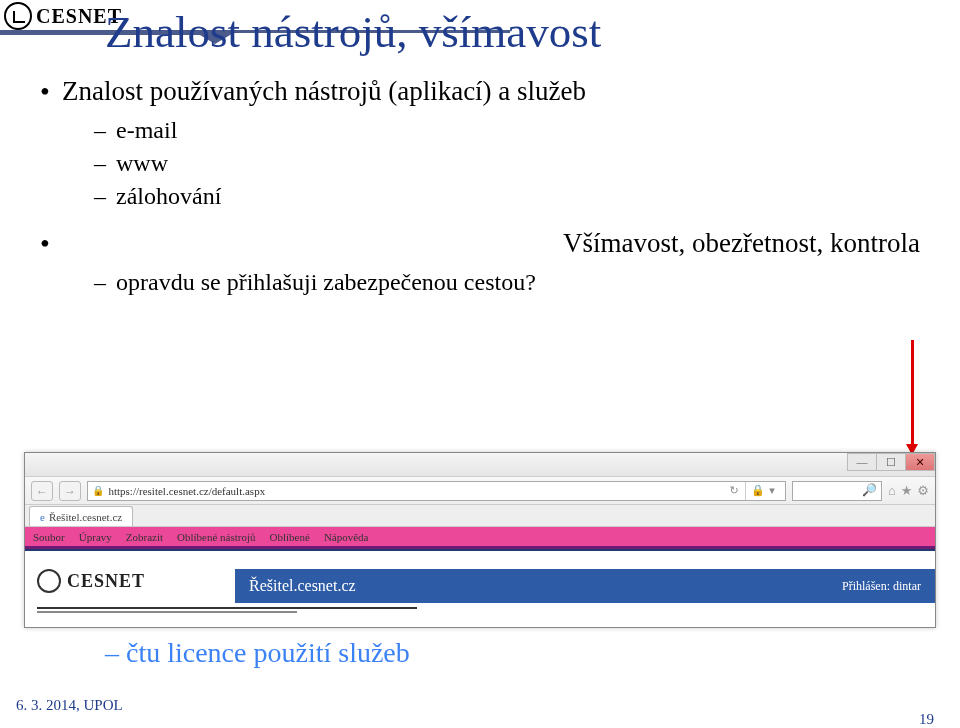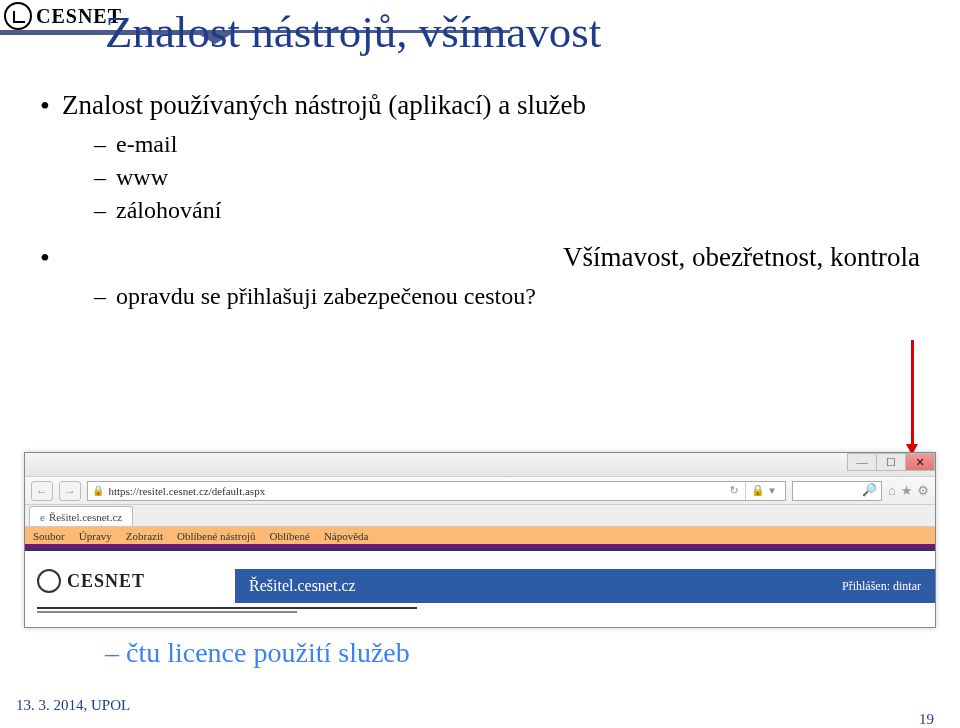--- a/index.html
+++ b/index.html
@@ -94,21 +94,20 @@
       top: 76px;
       left: 40px;
       right: 40px;
       font-size: 27px;
       color: #000;
     }
     .bullet-l1 {
       margin-bottom: 10px;
       padding-left: 22px;
       position: relative;
-      margin-top: 14px;
     }
     .bullet-l1::before {
       content: "•";
       position: absolute;
       left: 0;
       font-size: 28px;
     }
     .bullet-l2 {
       margin-bottom: 6px;
       padding-left: 76px;
@@ -261,22 +260,22 @@
     }
     .tab .ie { color:#3b74c7; font-size:11px;}
     .menu-row {
       height: 22px;
       display: flex;
       align-items: center;
       gap: 14px;
       padding: 0 8px;
       font-size: 11px;
       color: #333;
-      border-bottom: 5px solid #701a75;
-      background: #fdba74;
+      border-bottom: 3px solid #701a75;
+      background: #ec4899;
     }
     .page-body {
       height: 78px;
       background: #fff;
       position: relative;
       padding: 18px 12px;
       border-top: 2px solid #223a6f;
     }
     .page-logo {
       display: flex;
@@ -423,15 +422,15 @@
       </div>
       <div class="under-lines">
         <div class="ul1"></div>
         <div class="ul2"></div>
       </div>
     </div>
   </div>
 
   <div class="extra-bullet">čtu licence použití služeb</div>
 
-  <div class="footer-left">13. 3. 2014, UPOL</div>
+  <div class="footer-left">6. 3. 2014, UPOL</div>
   <div class="footer-right">19</div>
 </div>
 
 </body></html>

